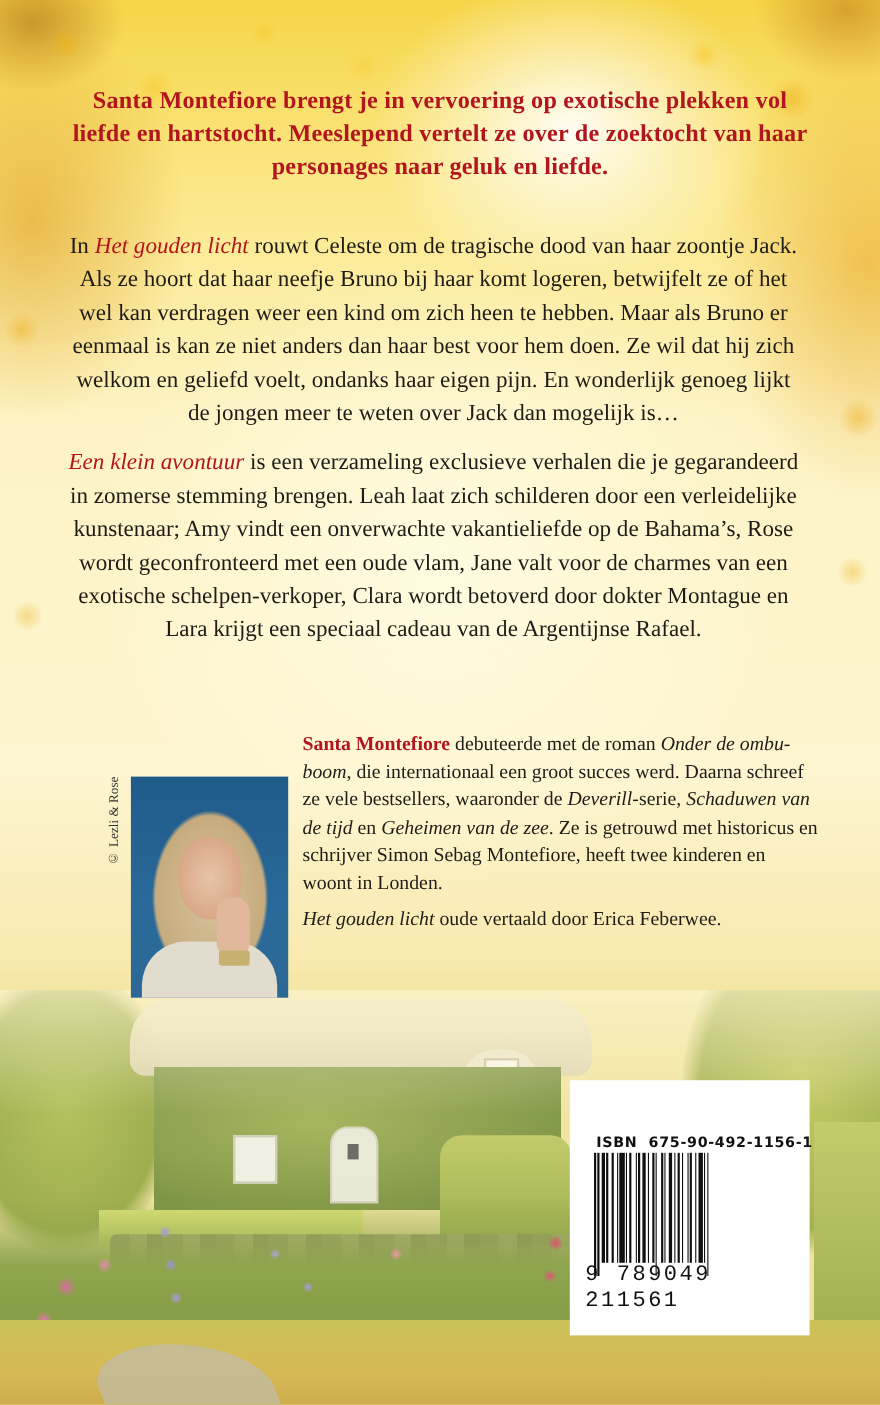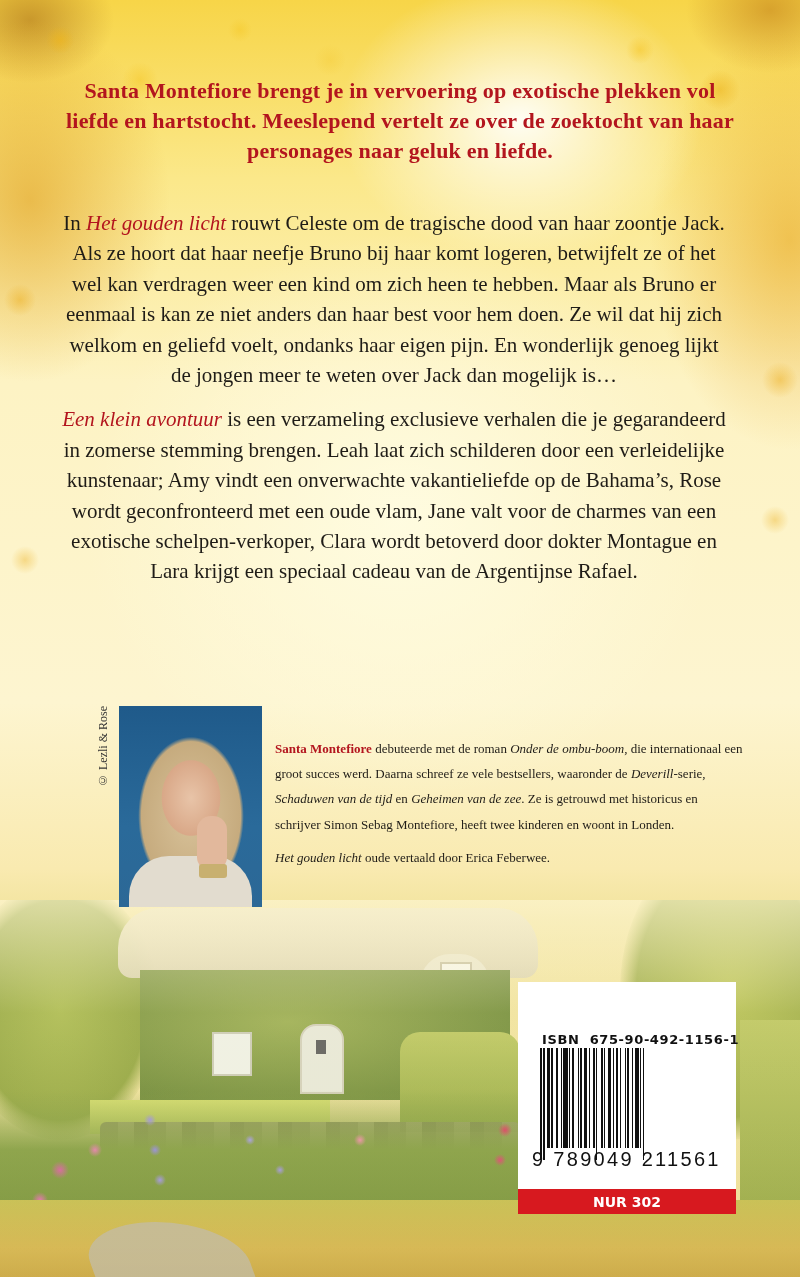--- a/index.html
+++ b/index.html
@@ -97,22 +97,22 @@
     }
     .author-photo .jacket { position: absolute; left: 10px; top: 150px; width: 123px; height: 60px; background: #e2dccf; border-radius: 40px 40px 0 0; }
     .author-photo .hand { position: absolute; left: 78px; top: 110px; width: 30px; height: 55px; background: #e2b89c; border-radius: 14px; }
     .author-photo .bracelet { position: absolute; left: 80px; top: 158px; width: 28px; height: 14px; background: #c8b070; border-radius: 3px; }
     .credit {
       position: absolute; left: 96px; top: 706px; width: 18px; height: 200px;
       writing-mode: vertical-rl; transform: rotate(180deg);
       font-size: 12px; color: #333; text-align: right;
     }
     .bio {
-      position: absolute; left: 275px; top: 736px; width: 470px;
-      color: #1f1c17; font-size: 13px; line-height: 25.2px; text-align: left;
+      position: absolute; left: 275px; top: 664px; width: 470px;
+      color: #1f1c17; font-size: 18px; line-height: 25.2px; text-align: left;
     }
     .bio p { margin: 0 0 8px 0; }
     .bio .author-name { color: #b3151e; font-weight: bold; }
     .bio i { font-style: italic; }
 
     
     .barcode-box {
       position: absolute; left: 518px; top: 982px; width: 218px; height: 232px;
       background: #ffffff; font-family: "DejaVu Sans", "Liberation Sans", sans-serif;
     }
@@ -122,21 +122,21 @@
       display: flex; align-items: center; justify-content: center; letter-spacing: 0.3px;
     }
     .barcode-box .nur {
       position: absolute; left: 0; bottom: 0; width: 218px; height: 25px;
       background: #d7191f; color: #fff; font-weight: bold; font-size: 14px;
       display: flex; align-items: center; justify-content: center;
     }
     .isbn-line { position: absolute; left: 24px; top: 50px; font-size: 13px; font-weight: bold; color: #111; letter-spacing: 0.6px; white-space: pre; }
     .bars { position: absolute; left: 22px; top: 66px; width: 178px; height: 112px; display: flex; align-items: flex-start; }
     .bars span { display: block; background: #111; height: 100%; }
-    .digits { position: absolute; left: 14px; top: 166px; font-size: 20px; color: #111; letter-spacing: 2.3px; font-family: Liberation Sans, sans-serif; }
+    .digits { position: absolute; left: 14px; top: 166px; font-size: 20px; color: #111; letter-spacing: 2.3px; font-family: Liberation Mono, monospace; }
   </style>
 </head>
 <body>
 
 <div class="bg"></div>
 <div class="leaves"></div>
 
 <div class="scene">
   <div class="trees-left"></div>
   <div class="trees-right"></div>
@@ -227,15 +227,14 @@
         <span style="width: 1.15px; background: rgb(17, 17, 17); height: 100px;"></span>
         <span style="width: 2.3px; background: transparent; height: 100px;"></span>
         <span style="width: 3.45px; background: rgb(17, 17, 17); height: 100px;"></span>
         <span style="width: 1.15px; background: transparent; height: 100px;"></span>
         <span style="width: 1.15px; background: rgb(17, 17, 17); height: 100px;"></span>
         <span style="width: 2.3px; background: transparent; height: 112px;"></span>
         <span style="width: 1.15px; background: rgb(17, 17, 17); height: 112px;"></span>
         <span style="width: 2.3px; background: transparent; height: 112px;"></span>
       </div>
     <div class="digits">9 789049 211561</div>
-    <div class="nur">NUR 302</div>
   </div>
 </div>
 
 </body></html>

